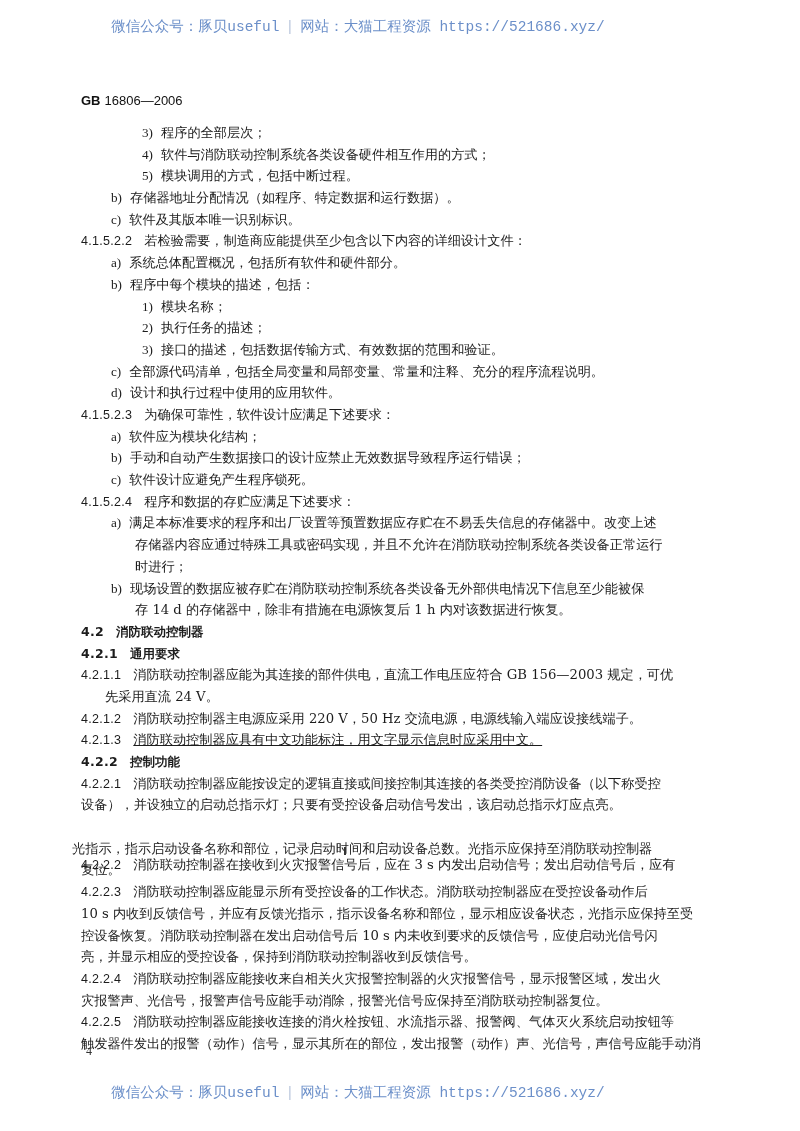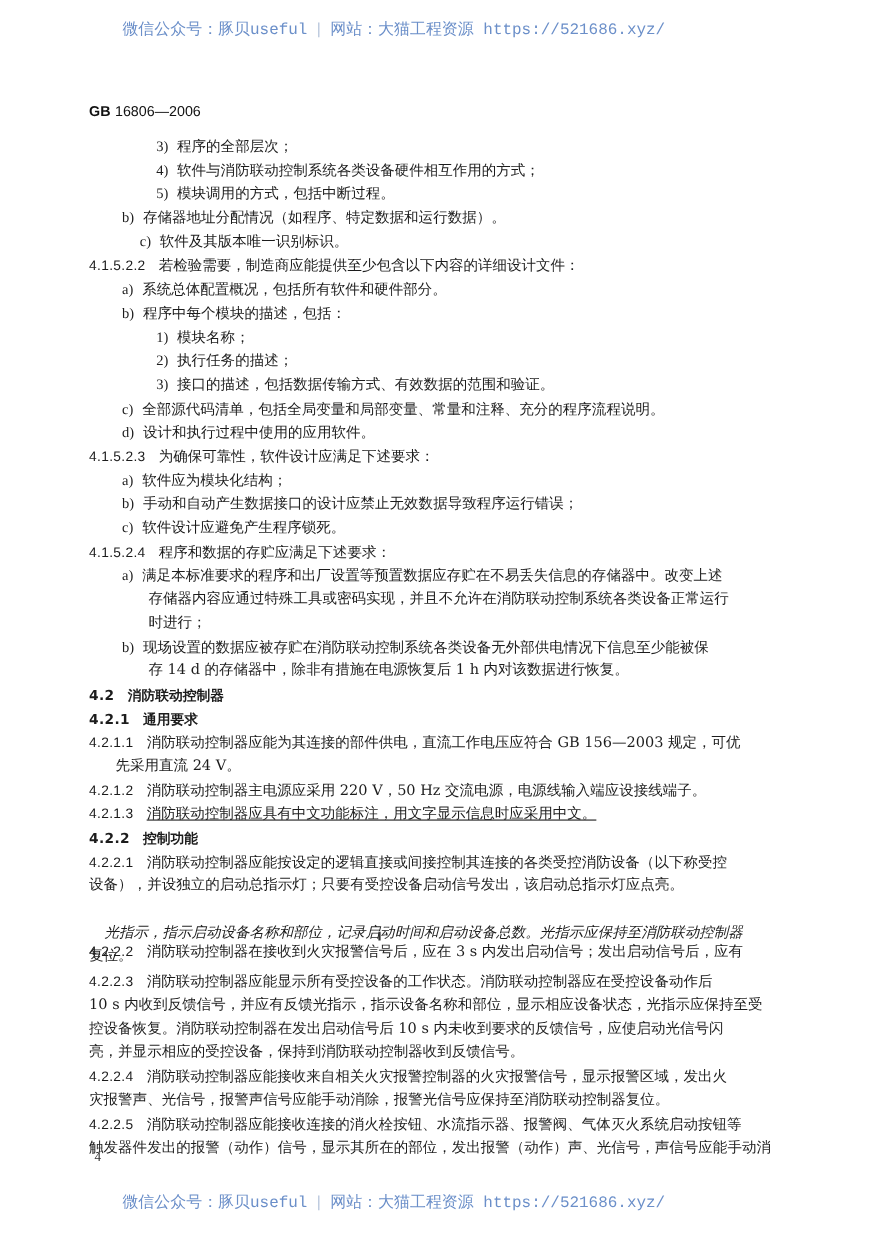--- a/index.html
+++ b/index.html
@@ -93,21 +93,21 @@
 
 <div class="std-code">
   <b>GB</b><span>16806—2006</span>
 </div>
 
 <div id="body-lines">
     <div class="line" style="left: 142px; top: 124px;"><span class="mk">3)</span><span class="txt">程序的全部层次；</span></div>
     <div class="line" style="left: 142px; top: 146px;"><span class="mk">4)</span><span class="txt">软件与消防联动控制系统各类设备硬件相互作用的方式；</span></div>
     <div class="line" style="left: 142px; top: 167px;"><span class="mk">5)</span><span class="txt">模块调用的方式，包括中断过程。</span></div>
     <div class="line" style="left: 111px; top: 189px;"><span class="mk">b)</span><span class="txt">存储器地址分配情况（如程序、特定数据和运行数据）。</span></div>
-    <div class="line" style="left: 127px; top: 211px;"><span class="mk">c)</span><span class="txt">软件及其版本唯一识别标识。</span></div>
+    <div class="line" style="left: 111px; top: 211px;"><span class="mk">c)</span><span class="txt">软件及其版本唯一识别标识。</span></div>
     <div class="line" style="left: 81px; top: 232px;"><span class="num">4.1.5.2.2</span><span class="txt">若检验需要，制造商应能提供至少包含以下内容的详细设计文件：</span></div>
     <div class="line" style="left: 111px; top: 254px;"><span class="mk">a)</span><span class="txt">系统总体配置概况，包括所有软件和硬件部分。</span></div>
     <div class="line" style="left: 111px; top: 276px;"><span class="mk">b)</span><span class="txt">程序中每个模块的描述，包括：</span></div>
     <div class="line" style="left: 142px; top: 298px;"><span class="mk">1)</span><span class="txt">模块名称；</span></div>
     <div class="line" style="left: 142px; top: 319px;"><span class="mk">2)</span><span class="txt">执行任务的描述；</span></div>
     <div class="line" style="left: 142px; top: 341px;"><span class="mk">3)</span><span class="txt">接口的描述，包括数据传输方式、有效数据的范围和验证。</span></div>
     <div class="line" style="left: 111px; top: 363px;"><span class="mk">c)</span><span class="txt">全部源代码清单，包括全局变量和局部变量、常量和注释、充分的程序流程说明。</span></div>
     <div class="line" style="left: 111px; top: 384px;"><span class="mk">d)</span><span class="txt">设计和执行过程中使用的应用软件。</span></div>
     <div class="line" style="left: 81px; top: 406px;"><span class="num">4.1.5.2.3</span><span class="txt">为确保可靠性，软件设计应满足下述要求：</span></div>
     <div class="line" style="left: 111px; top: 428px;"><span class="mk">a)</span><span class="txt">软件应为模块化结构；</span></div>
@@ -122,21 +122,21 @@
     <div class="line head" style="left: 81px; top: 623px;"><span class="num">4.2</span><span class="txt">消防联动控制器</span></div>
     <div class="line head" style="left: 81px; top: 645px;"><span class="num">4.2.1</span><span class="txt">通用要求</span></div>
     <div class="line" style="left: 81px; top: 666px;"><span class="num">4.2.1.1</span><span class="txt">消防联动控制器应能为其连接的部件供电，直流工作电压应符合 GB 156—2003 规定，可优</span></div>
     <div class="line" style="left: 81px; top: 688px; margin-left: 24px;"><span class="txt">先采用直流 24 V。</span></div>
     <div class="line" style="left: 81px; top: 710px;"><span class="num">4.2.1.2</span><span class="txt">消防联动控制器主电源应采用 220 V，50 Hz 交流电源，电源线输入端应设接线端子。</span></div>
     <div class="line" style="left: 81px; top: 731px; text-decoration: underline;"><span class="num">4.2.1.3</span><span class="txt">消防联动控制器应具有中文功能标注，用文字显示信息时应采用中文。</span></div>
     <div class="line head" style="left: 81px; top: 753px;"><span class="num">4.2.2</span><span class="txt">控制功能</span></div>
     <div class="line" style="left: 81px; top: 775px;"><span class="num">4.2.2.1</span><span class="txt">消防联动控制器应能按设定的逻辑直接或间接控制其连接的各类受控消防设备（以下称受控</span></div>
     <div class="line" style="left: 81px; top: 796px;"><span class="txt">设备），并设独立的启动总指示灯；只要有受控设备启动信号发出，该启动总指示灯应点亮。</span></div>
     <div class="line" style="left: 81px; top: 856px;"><span class="num">4.2.2.2</span><span class="txt">消防联动控制器在接收到火灾报警信号后，应在 3 s 内发出启动信号；发出启动信号后，应有</span></div>
-    <div class="line" style="left: 95px; top: 840px; font-style: italic;"><span class="txt">光指示，指示启动设备名称和部位，记录启动时间和启动设备总数。光指示应保持至消防联动控制器</span></div>
+    <div class="line" style="left: 72px; top: 840px;"><span class="txt">光指示，指示启动设备名称和部位，记录启动时间和启动设备总数。光指示应保持至消防联动控制器</span></div>
     <div class="line" style="left: 81px; top: 861px;"><span class="txt">复位。</span></div>
     <div class="line" style="left: 81px; top: 883px;"><span class="num">4.2.2.3</span><span class="txt">消防联动控制器应能显示所有受控设备的工作状态。消防联动控制器应在受控设备动作后</span></div>
     <div class="line" style="left: 81px; top: 905px;"><span class="txt">10 s 内收到反馈信号，并应有反馈光指示，指示设备名称和部位，显示相应设备状态，光指示应保持至受</span></div>
     <div class="line" style="left: 81px; top: 927px;"><span class="txt">控设备恢复。消防联动控制器在发出启动信号后 10 s 内未收到要求的反馈信号，应使启动光信号闪</span></div>
     <div class="line" style="left: 81px; top: 948px;"><span class="txt">亮，并显示相应的受控设备，保持到消防联动控制器收到反馈信号。</span></div>
     <div class="line" style="left: 81px; top: 970px;"><span class="num">4.2.2.4</span><span class="txt">消防联动控制器应能接收来自相关火灾报警控制器的火灾报警信号，显示报警区域，发出火</span></div>
     <div class="line" style="left: 81px; top: 992px;"><span class="txt">灾报警声、光信号，报警声信号应能手动消除，报警光信号应保持至消防联动控制器复位。</span></div>
     <div class="line" style="left: 81px; top: 1013px; text-align: right;"><span class="num">4.2.2.5</span><span class="txt">消防联动控制器应能接收连接的消火栓按钮、水流指示器、报警阀、气体灭火系统启动按钮等</span></div>
     <div class="line" style="left: 81px; top: 1035px;"><span class="txt">触发器件发出的报警（动作）信号，显示其所在的部位，发出报警（动作）声、光信号，声信号应能手动消</span></div>
   </div>

